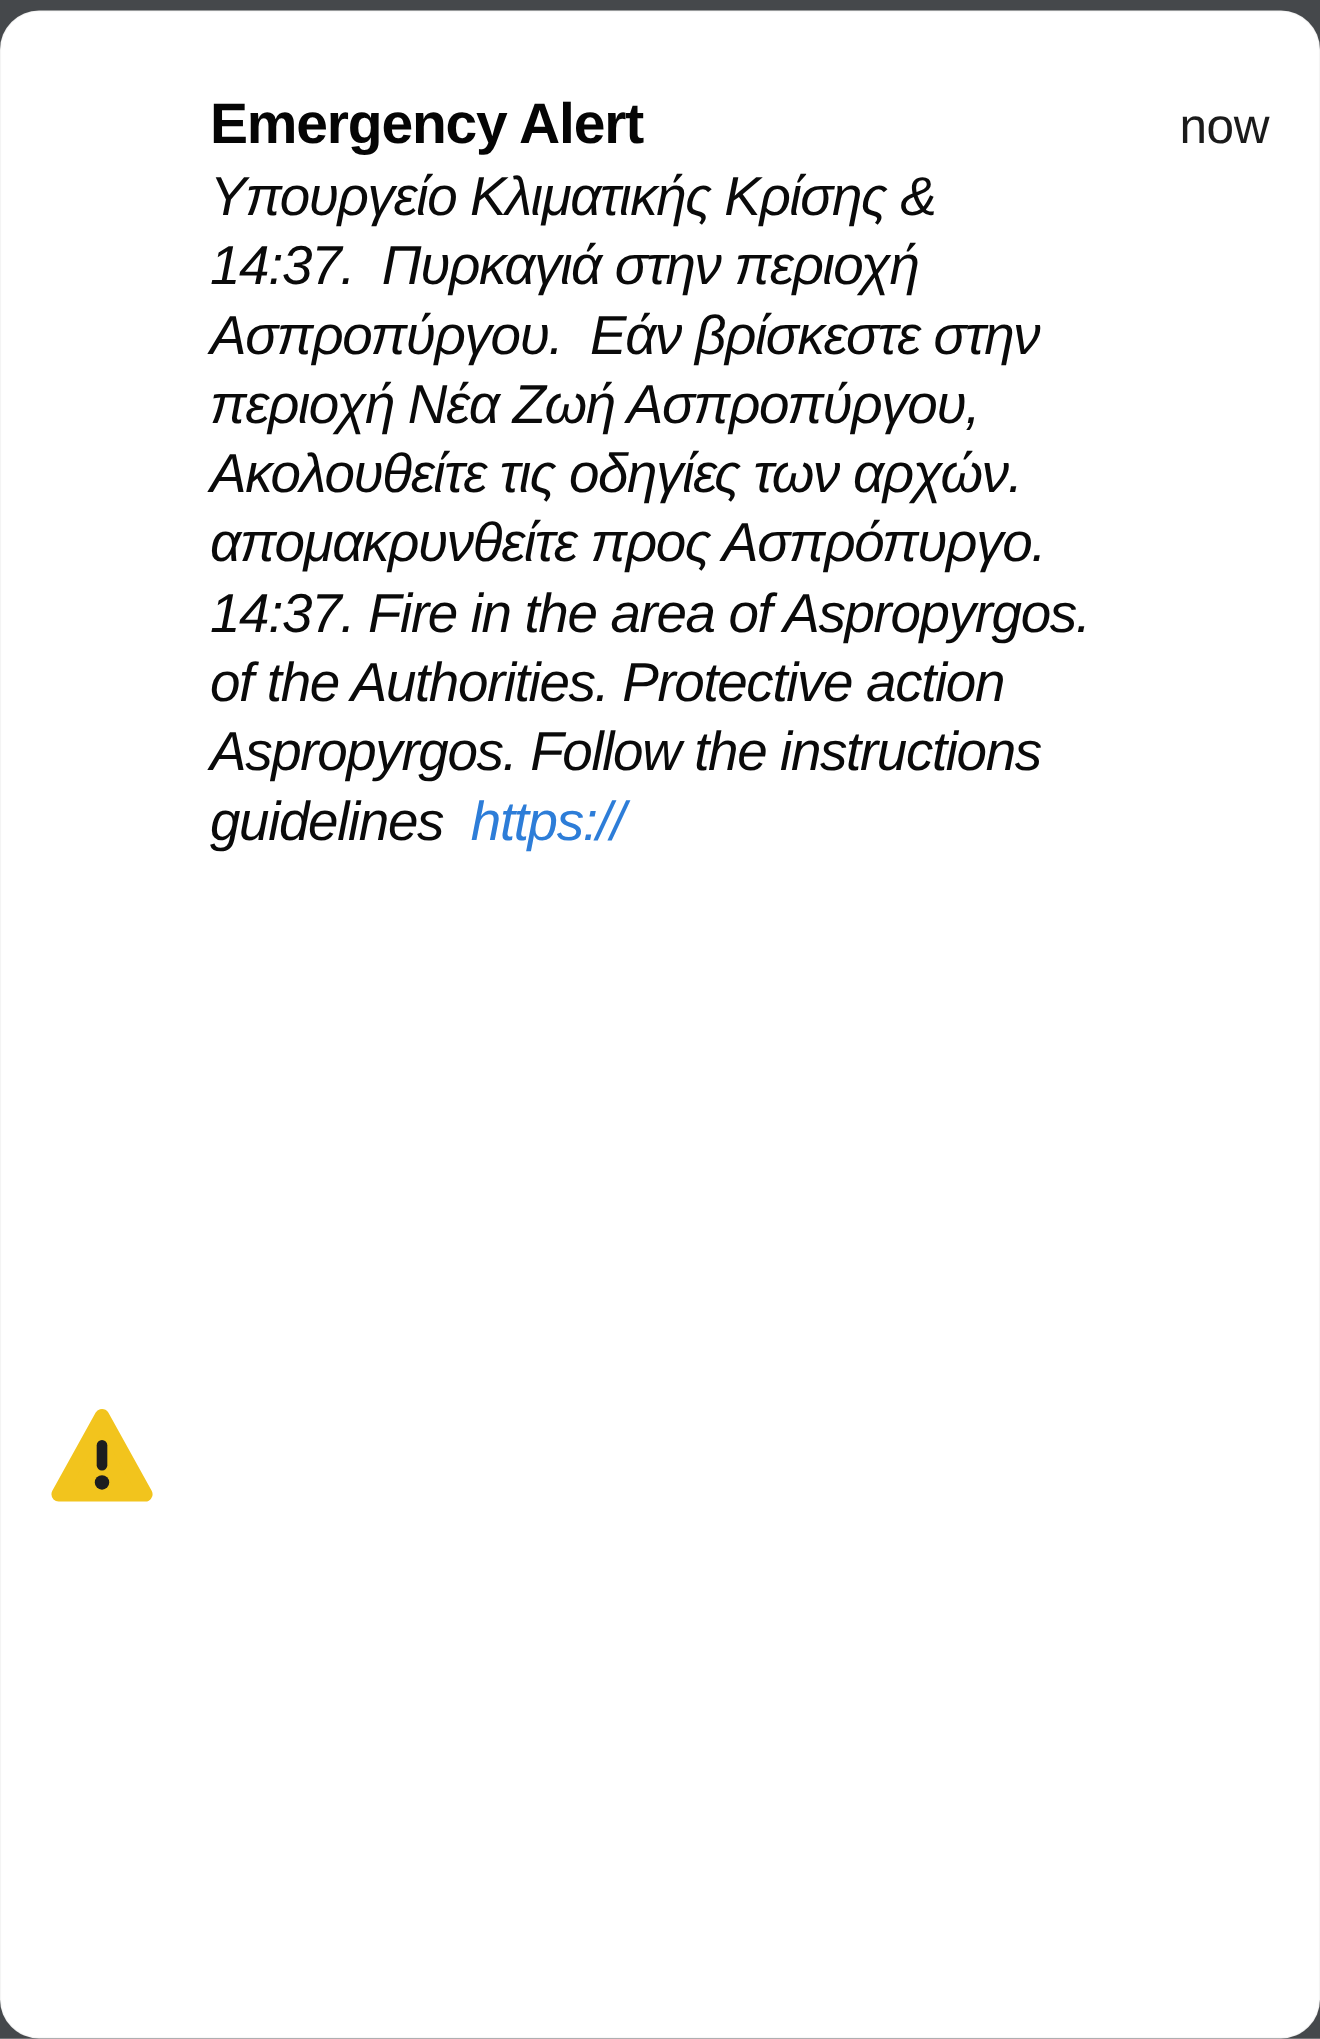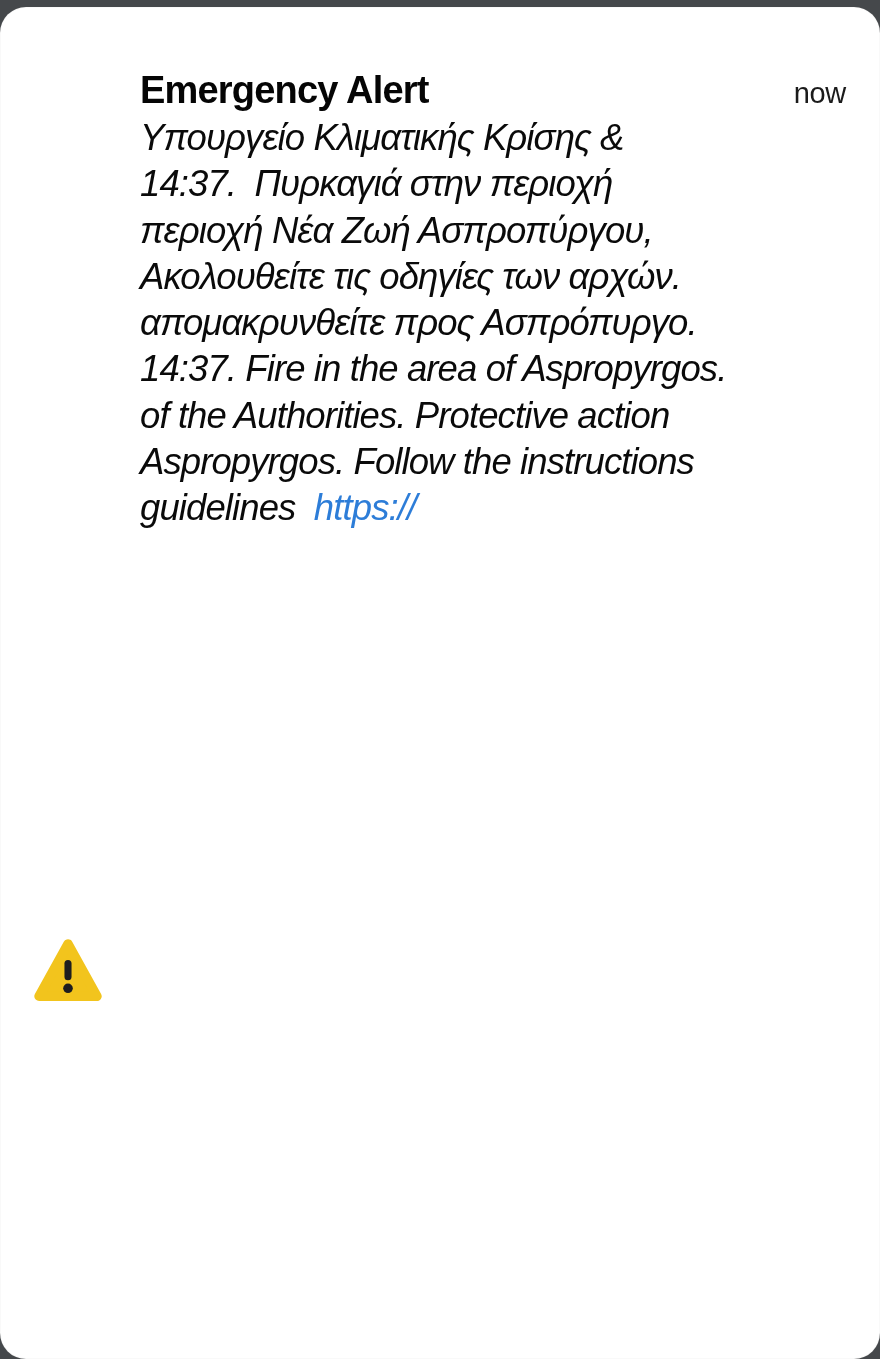--- a/index.html
+++ b/index.html
@@ -17,38 +17,38 @@
     top: 7px;
     width: 880px;
     height: 1352px;
     background: var(--card-bg, #ffffff);
     border-radius: 26px;
     box-shadow: inset 0 0 1px rgba(0,0,0,0.25);
   }
   .content {
     position: absolute;
     left: 140px;
-    top: 26px;
+    top: 14px;
     width: 706px;
   }
   .title-row {
     display: flex;
     justify-content: space-between;
     align-items: baseline;
   }
   .title {
     font-size: 38px;
     font-weight: 700;
     letter-spacing: -0.8px;
     color: #050505;
     line-height: 48px;
     white-space: nowrap;
   }
   .timestamp {
-    font-size: 29px;
+    font-size: 33px;
     color: #1b1b1b;
     letter-spacing: -0.3px;
     margin-top: 44px;
   }
   .message {
     margin-top: 1px;
     font-style: italic;
   }
   .msg-line {
     font-size: 36.5px;
@@ -74,20 +74,21 @@
 
 <div class="alert-card">
   <div class="content">
     <div class="title-row">
       <span class="title">Emergency Alert</span>
       <span class="timestamp">now</span>
     </div>
     <div class="message">
         <div class="msg-line"><span>Υπουργείο Κλιματικής Κρίσης &amp;</span></div>
         <div class="msg-line"><span>14:37.  Πυρκαγιά στην περιοχή</span></div>
+        <div class="msg-line"><span>Ασπροπύργου.  Εάν βρίσκεστε στην</span></div>
         <div class="msg-line"><span>περιοχή Νέα Ζωή Ασπροπύργου,</span></div>
         <div class="msg-line"><span>Ακολουθείτε τις οδηγίες των αρχών.</span></div>
         <div class="msg-line"><span>απομακρυνθείτε προς Ασπρόπυργο.</span></div>
         <div class="msg-line"><span>14:37. Fire in the area of Aspropyrgos.</span></div>
         <div class="msg-line"><span>of the Authorities. Protective action</span></div>
         <div class="msg-line"><span>Aspropyrgos. Follow the instructions</span></div>
         <div class="msg-line"><span>guidelines  </span><span class="link">https://</span></div>
       </div>
   </div>
 

